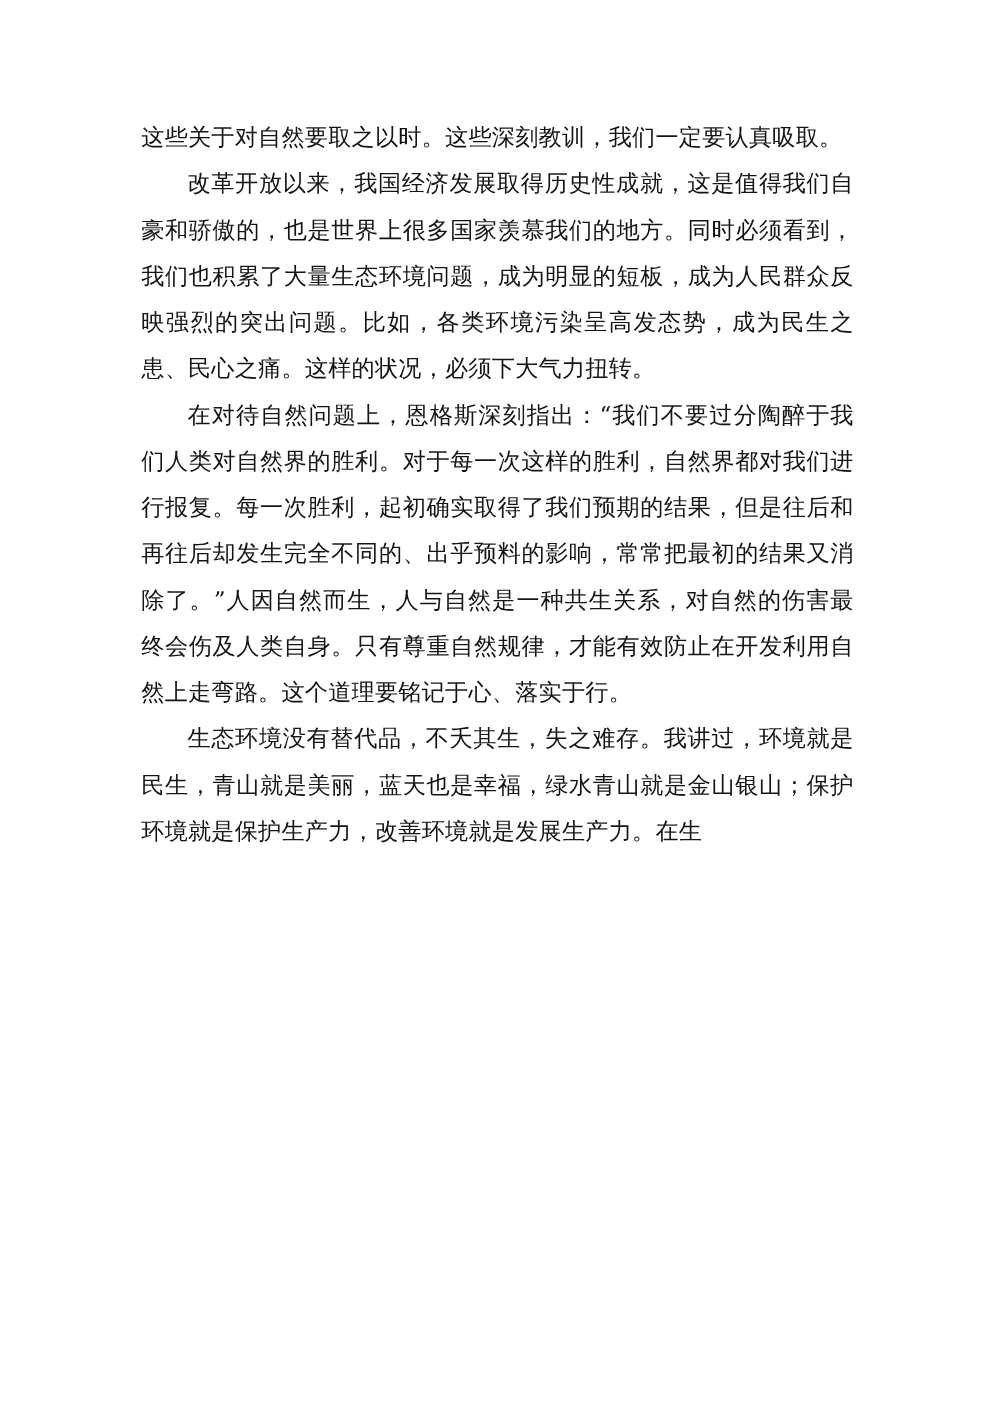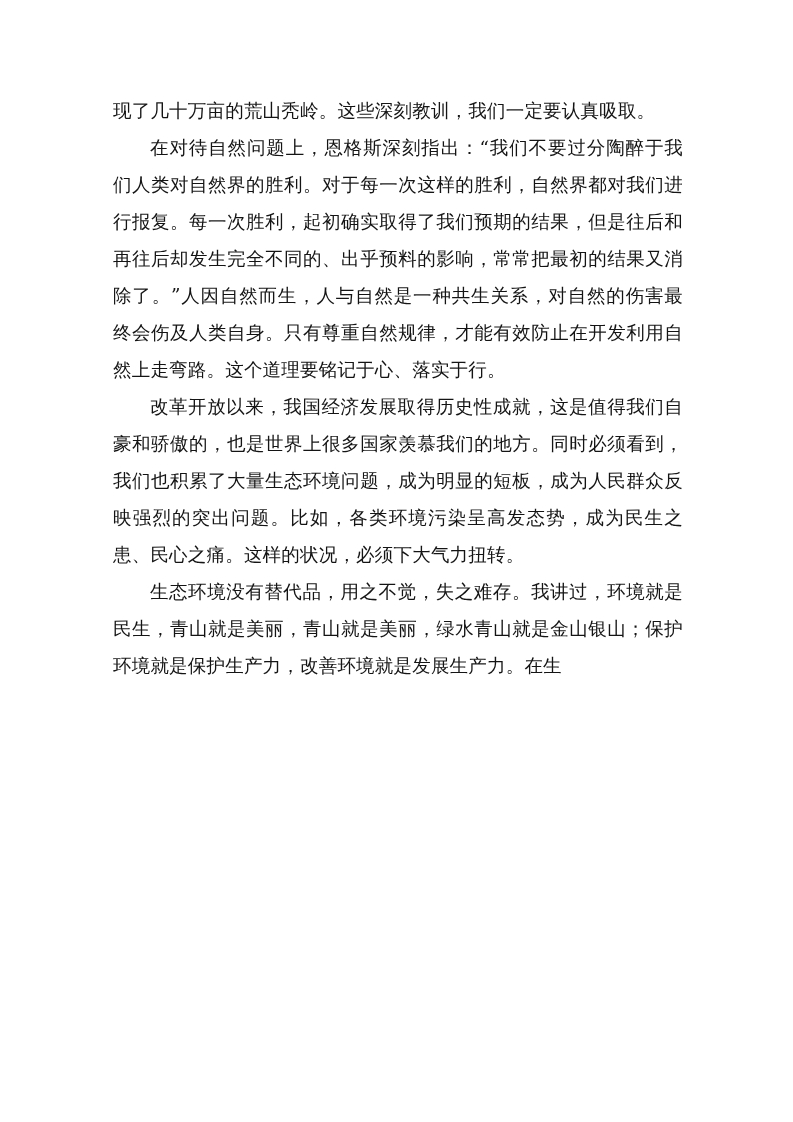--- a/index.html
+++ b/index.html
@@ -38,18 +38,18 @@
   }
   p.indent {
     text-indent: 2em;
   }
 </style>
 </head>
 <body>
 
 <div class="page">
   <div class="content">
-    <p class="para">现了几十万亩的荒山秃岭。这些深刻教训，我们一定要认真吸取。</p>
+    <p class="para">这些关于对自然要取之以时。这些深刻教训，我们一定要认真吸取。</p>
+    <p class="para indent">改革开放以来，我国经济发展取得历史性成就，这是值得我们自豪和骄傲的，也是世界上很多国家羡慕我们的地方。同时必须看到，我们也积累了大量生态环境问题，成为明显的短板，成为人民群众反映强烈的突出问题。比如，各类环境污染呈高发态势，成为民生之患、民心之痛。这样的状况，必须下大气力扭转。</p>
     <p class="para indent">在对待自然问题上，恩格斯深刻指出：“我们不要过分陶醉于我们人类对自然界的胜利。对于每一次这样的胜利，自然界都对我们进行报复。每一次胜利，起初确实取得了我们预期的结果，但是往后和再往后却发生完全不同的、出乎预料的影响，常常把最初的结果又消除了。”人因自然而生，人与自然是一种共生关系，对自然的伤害最终会伤及人类自身。只有尊重自然规律，才能有效防止在开发利用自然上走弯路。这个道理要铭记于心、落实于行。</p>
-    <p class="para indent">改革开放以来，我国经济发展取得历史性成就，这是值得我们自豪和骄傲的，也是世界上很多国家羡慕我们的地方。同时必须看到，我们也积累了大量生态环境问题，成为明显的短板，成为人民群众反映强烈的突出问题。比如，各类环境污染呈高发态势，成为民生之患、民心之痛。这样的状况，必须下大气力扭转。</p>
-    <p class="para indent">生态环境没有替代品，用之不觉，失之难存。我讲过，环境就是民生，青山就是美丽，青山就是美丽，绿水青山就是金山银山；保护环境就是保护生产力，改善环境就是发展生产力。在生</p>
+    <p class="para indent">生态环境没有替代品，不夭其生，失之难存。我讲过，环境就是民生，青山就是美丽，蓝天也是幸福，绿水青山就是金山银山；保护环境就是保护生产力，改善环境就是发展生产力。在生</p>
   </div>
 </div>
 
 </body></html>

